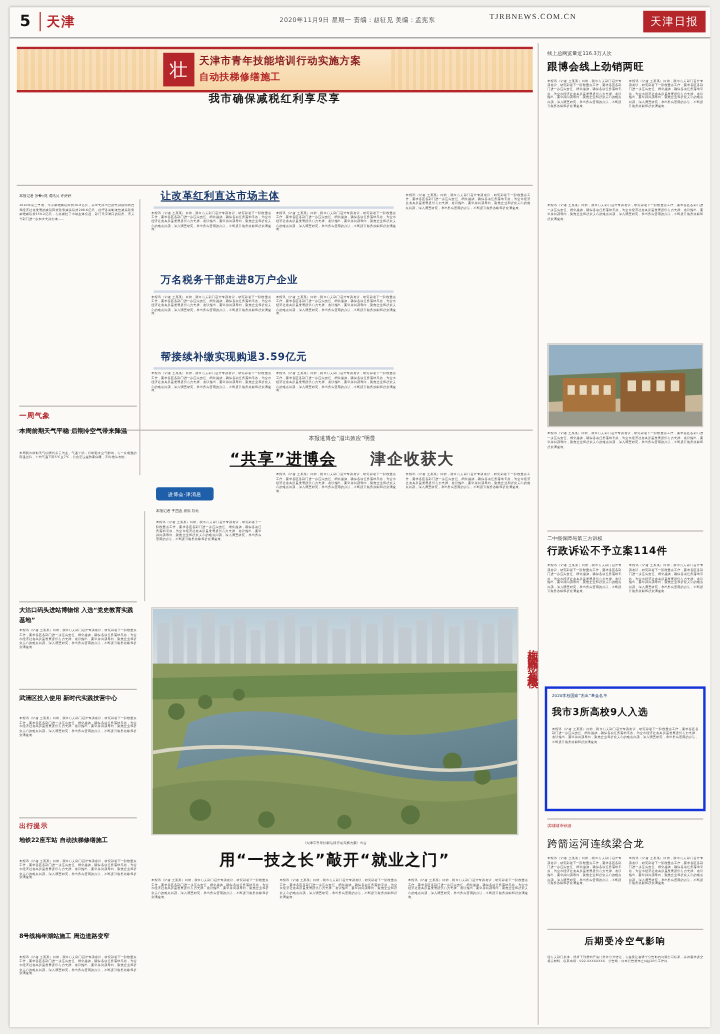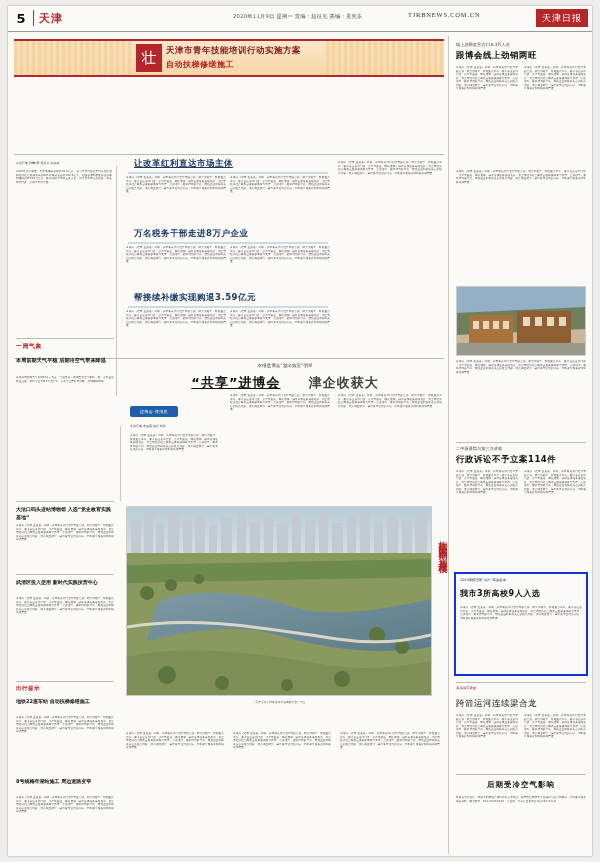--- a/index.html
+++ b/index.html
@@ -230,20 +230,21 @@
     <div class="rule-v" style="left:112px; top:420px; height:75px;"></div>
 
     <div class="banner">
       <div class="banner-deco-left"></div>
       <div class="banner-deco-right"></div>
       <div class="banner-seal">壮</div>
       <div class="banner-title">天津市青年技能培训行动实施方案</div>
       <div class="banner-sub">自动扶梯修缮施工</div>
     </div>
 
+    <div class="kicker">我市确保减税红利享尽享</div>
 
     <div class="rule-h" style="left:6px; top:148px; width:430px;"></div>
 
     <div style="position:absolute;left:8px;top:155px;width:96px;font-size:3px;color:#444;">本报记者 张�ர苑 通讯员 许婷婷</div>
     <div class="tiny" style="left:8px; top:164px; width:96px; height:165px; position:absolute;">2020年第三季度，天津新增减税降费38.8亿元，其中支持出台的支持疫情防控和经济社会发展的减税降费政策减免税费298.6亿元，处理各项制度性减免政策新增减税费150.2亿元，有效减轻了市场主体负担，部门天津港口的税务、海关等部门进一步加大支持力度……</div>
 
     <div class="subhead" style="left:126px; top:152px;text-decoration:underline;">让改革红利直达市场主体</div>
     <div class="subhead-rule" style="left:120px; top:166px; width:200px;"></div>
 
     <div class="subhead" style="left:126px; top:222px;">万名税务干部走进8万户企业</div>
@@ -347,20 +348,21 @@
           <circle cx="95" cy="176" r="7"></circle>
             <circle cx="160" cy="178" r="6"></circle>
             <circle cx="215" cy="172" r="8"></circle>
         </g>
         <path d="M0 120 C70 108 140 122 210 132 C250 138 280 134 304 128" stroke="#d9d6c6" stroke-width="3" fill="none"></path>
       </svg>
     </div>
     <div class="vtitle" style="left:428px; top:528px; height:150px;">梅江公园三期 初具规模</div>
 
     <div class="cap" style="left:118px; top:694px; width:306px;">《天津市青年技能培训行动实施方案》出台</div>
+    <div style="position:absolute;left:118px;top:702px;width:306px;text-align:center;font-size:13px;font-weight:bold;color:#111;letter-spacing:1px;">用“一技之长”敲开“就业之门”</div>
 
     <div class="tiny" style="position:absolute;left:118px;top:726px;width:98px;height:116px;">本报讯（记者 王某某）日前，我市有关部门召开专题会议，研究部署下一阶段重点工作，要求各区各部门进一步压实责任、细化措施，确保各项任务落地见效，为全市经济社会高质量发展提供有力支撑。会议指出，要坚持问题导向，聚焦企业和群众关心的难点问题，深入调查研究，拿出务实管用的办法，不断提升服务效能和群众满意度。</div>
     <div class="tiny" style="position:absolute;left:225px;top:726px;width:98px;height:116px;">本报讯（记者 王某某）日前，我市有关部门召开专题会议，研究部署下一阶段重点工作，要求各区各部门进一步压实责任、细化措施，确保各项任务落地见效，为全市经济社会高质量发展提供有力支撑。会议指出，要坚持问题导向，聚焦企业和群众关心的难点问题，深入调查研究，拿出务实管用的办法，不断提升服务效能和群众满意度。</div>
     <div class="tiny" style="position:absolute;left:332px;top:726px;width:100px;height:116px;">本报讯（记者 王某某）日前，我市有关部门召开专题会议，研究部署下一阶段重点工作，要求各区各部门进一步压实责任、细化措施，确保各项任务落地见效，为全市经济社会高质量发展提供有力支撑。会议指出，要坚持问题导向，聚焦企业和群众关心的难点问题，深入调查研究，拿出务实管用的办法，不断提升服务效能和群众满意度。</div>
 
     <div style="position:absolute;left:448px;top:36px;width:130px;font-size:4.2px;color:#444;">线上总网览量近116.3万人次</div>
     <div style="position:absolute;left:448px;top:44px;width:130px;font-size:8.5px;font-weight:bold;color:#111;letter-spacing:.5px;">跟博会线上劲销两旺</div>
     <div class="tiny" style="position:absolute;left:448px;top:60px;width:62px;height:100px;">本报讯（记者 王某某）日前，我市有关部门召开专题会议，研究部署下一阶段重点工作，要求各区各部门进一步压实责任、细化措施，确保各项任务落地见效，为全市经济社会高质量发展提供有力支撑。会议指出，要坚持问题导向，聚焦企业和群众关心的难点问题，深入调查研究，拿出务实管用的办法，不断提升服务效能和群众满意度。</div>
     <div class="tiny" style="position:absolute;left:516px;top:60px;width:62px;height:100px;">本报讯（记者 王某某）日前，我市有关部门召开专题会议，研究部署下一阶段重点工作，要求各区各部门进一步压实责任、细化措施，确保各项任务落地见效，为全市经济社会高质量发展提供有力支撑。会议指出，要坚持问题导向，聚焦企业和群众关心的难点问题，深入调查研究，拿出务实管用的办法，不断提升服务效能和群众满意度。</div>
     <div class="tiny" style="position:absolute;left:448px;top:164px;width:130px;height:110px;">本报讯（记者 王某某）日前，我市有关部门召开专题会议，研究部署下一阶段重点工作，要求各区各部门进一步压实责任、细化措施，确保各项任务落地见效，为全市经济社会高质量发展提供有力支撑。会议指出，要坚持问题导向，聚焦企业和群众关心的难点问题，深入调查研究，拿出务实管用的办法，不断提升服务效能和群众满意度。</div>

